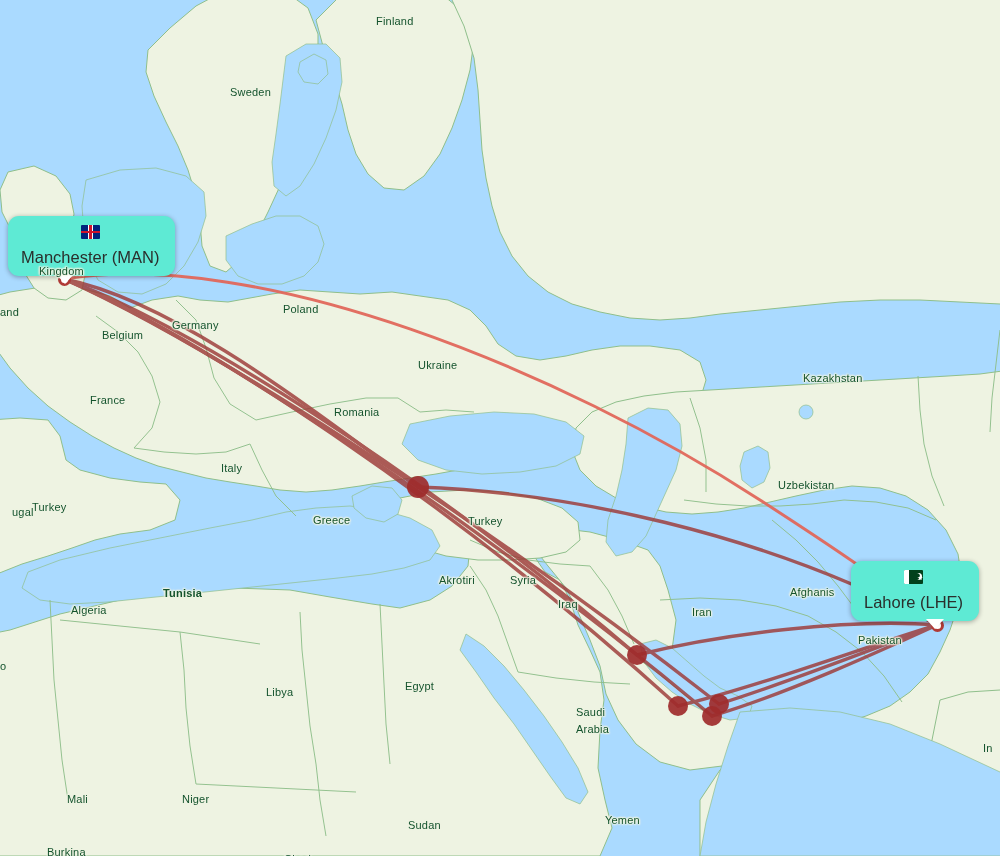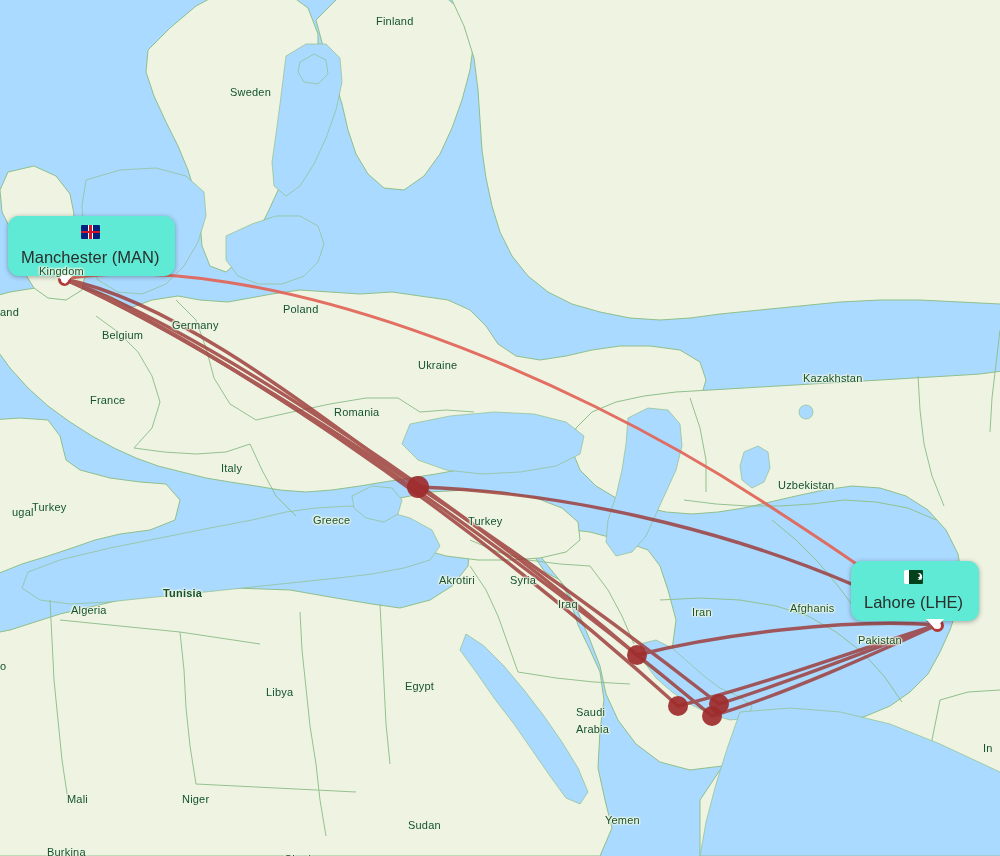--- a/index.html
+++ b/index.html
@@ -349,21 +349,21 @@
       <div class="country-label" style="left: 334px; top: 406px;">Romania</div>
       <div class="country-label" style="left: 90px; top: 394px;">France</div>
       <div class="country-label" style="left: 221px; top: 462px;">Italy</div>
       <div class="country-label" style="left: 778px; top: 479px;">Uzbekistan</div>
       <div class="country-label" style="left: 313px; top: 514px;">Greece</div>
       <div class="country-label" style="left: 468px; top: 515px;">Turkey</div>
       <div class="country-label" style="left: 32px; top: 501px;">Turkey</div>
       <div class="country-label" style="left: 12px; top: 506px;">ugal</div>
       <div class="country-label" style="left: 439px; top: 574px;">Akrotiri</div>
       <div class="country-label" style="left: 510px; top: 574px;">Syria</div>
-      <div class="country-label" style="left: 790px; top: 586px; margin-top: 16px;">Afghanis</div>
+      <div class="country-label" style="left: 790px; top: 586px;">Afghanis</div>
       <div class="country-label" style="left: 163px; top: 587px; font-weight: bold;">Tunisia</div>
       <div class="country-label" style="left: 558px; top: 598px;">Iraq</div>
       <div class="country-label" style="left: 692px; top: 606px;">Iran</div>
       <div class="country-label" style="left: 71px; top: 604px;">Algeria</div>
       <div class="country-label" style="left: 858px; top: 634px;">Pakistan</div>
       <div class="country-label" style="left: 266px; top: 686px;">Libya</div>
       <div class="country-label" style="left: 405px; top: 680px;">Egypt</div>
       <div class="country-label" style="left: 0px; top: 660px;">o</div>
       <div class="country-label two-line" style="left: 576px; top: 704px;">Saudi
 Arabia</div>

